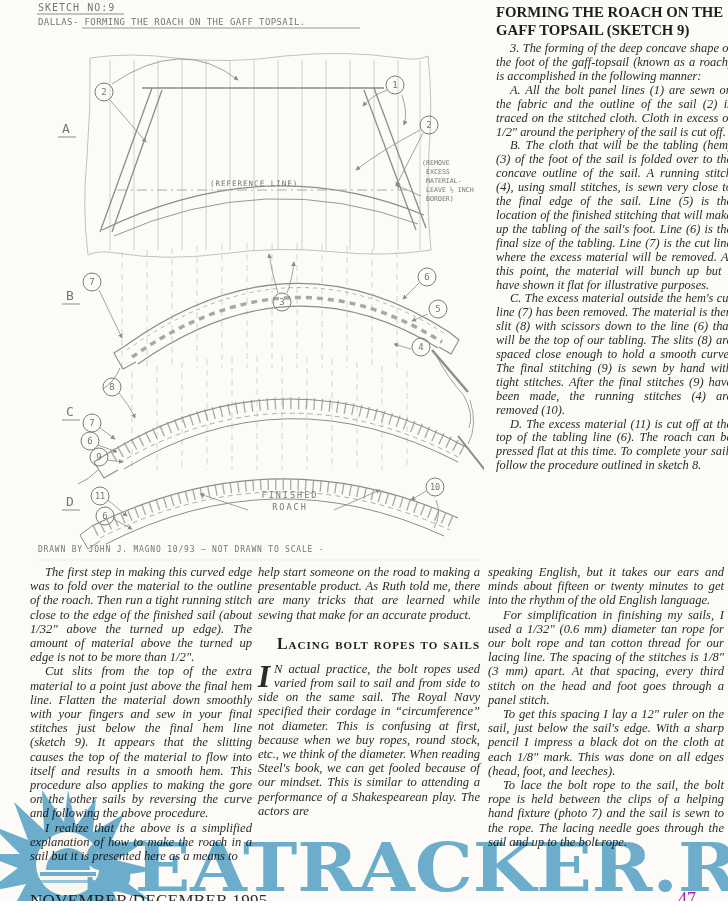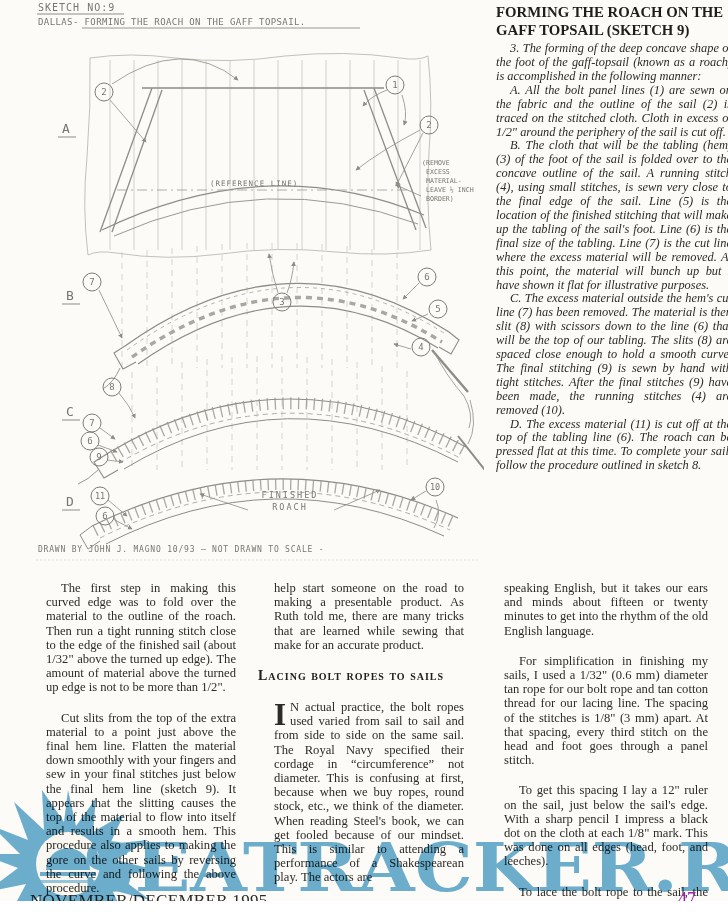--- a/index.html
+++ b/index.html
@@ -19,28 +19,28 @@
   .article h2{
     margin:0 0 3px 0;font-size:14.8px;line-height:1.22;font-weight:bold;color:#1e1e1c;
   }
   .article p{
     margin:0;font-style:italic;font-size:12.4px;line-height:13.9px;
     text-align:justify;text-indent:14px;color:#2b2b28;
   }
   
   .cols{position:absolute;left:30px;top:565px;width:694px;height:330px;}
   .col{position:absolute;top:0;}
-  .col p{margin:16px;font-size:12.6px;line-height:14.2px;text-align:justify;color:#2b2b28;}
+  .col p{margin:0;font-size:12.6px;line-height:14.2px;text-align:justify;color:#2b2b28;font-style:italic;}
   .col p.ind{text-indent:15px;}
   .col1{left:0;width:222px;}
   .col2{left:228px;width:222px;}
   .col3{left:458px;width:236px;}
   .sec-head{
-    margin:13px 0 9px 0;text-align:left;font-variant:small-caps;
-    font-weight:bold;font-size:14px;letter-spacing:1px;color:#20201e;
+    margin:13px 0 9px 0;text-align:right;font-variant:small-caps;
+    font-weight:bold;font-size:16px;letter-spacing:1px;color:#20201e;
   }
   .dropcap{
     float:left;font-size:31px;line-height:25px;padding:2px 4px 0 0;font-weight:bold;color:#2b2b28;
   }
   
   .footer-left{position:absolute;left:30px;top:891px;font-size:17px;letter-spacing:.3px;color:#2b2b28;}
   .page-num{position:absolute;right:32px;top:889px;font-size:18px;color:#a21caf;}
   
   .watermark{position:absolute;left:0;top:780px;width:728px;height:139px;
     pointer-events:none;mix-blend-mode:multiply;opacity:.82;}

